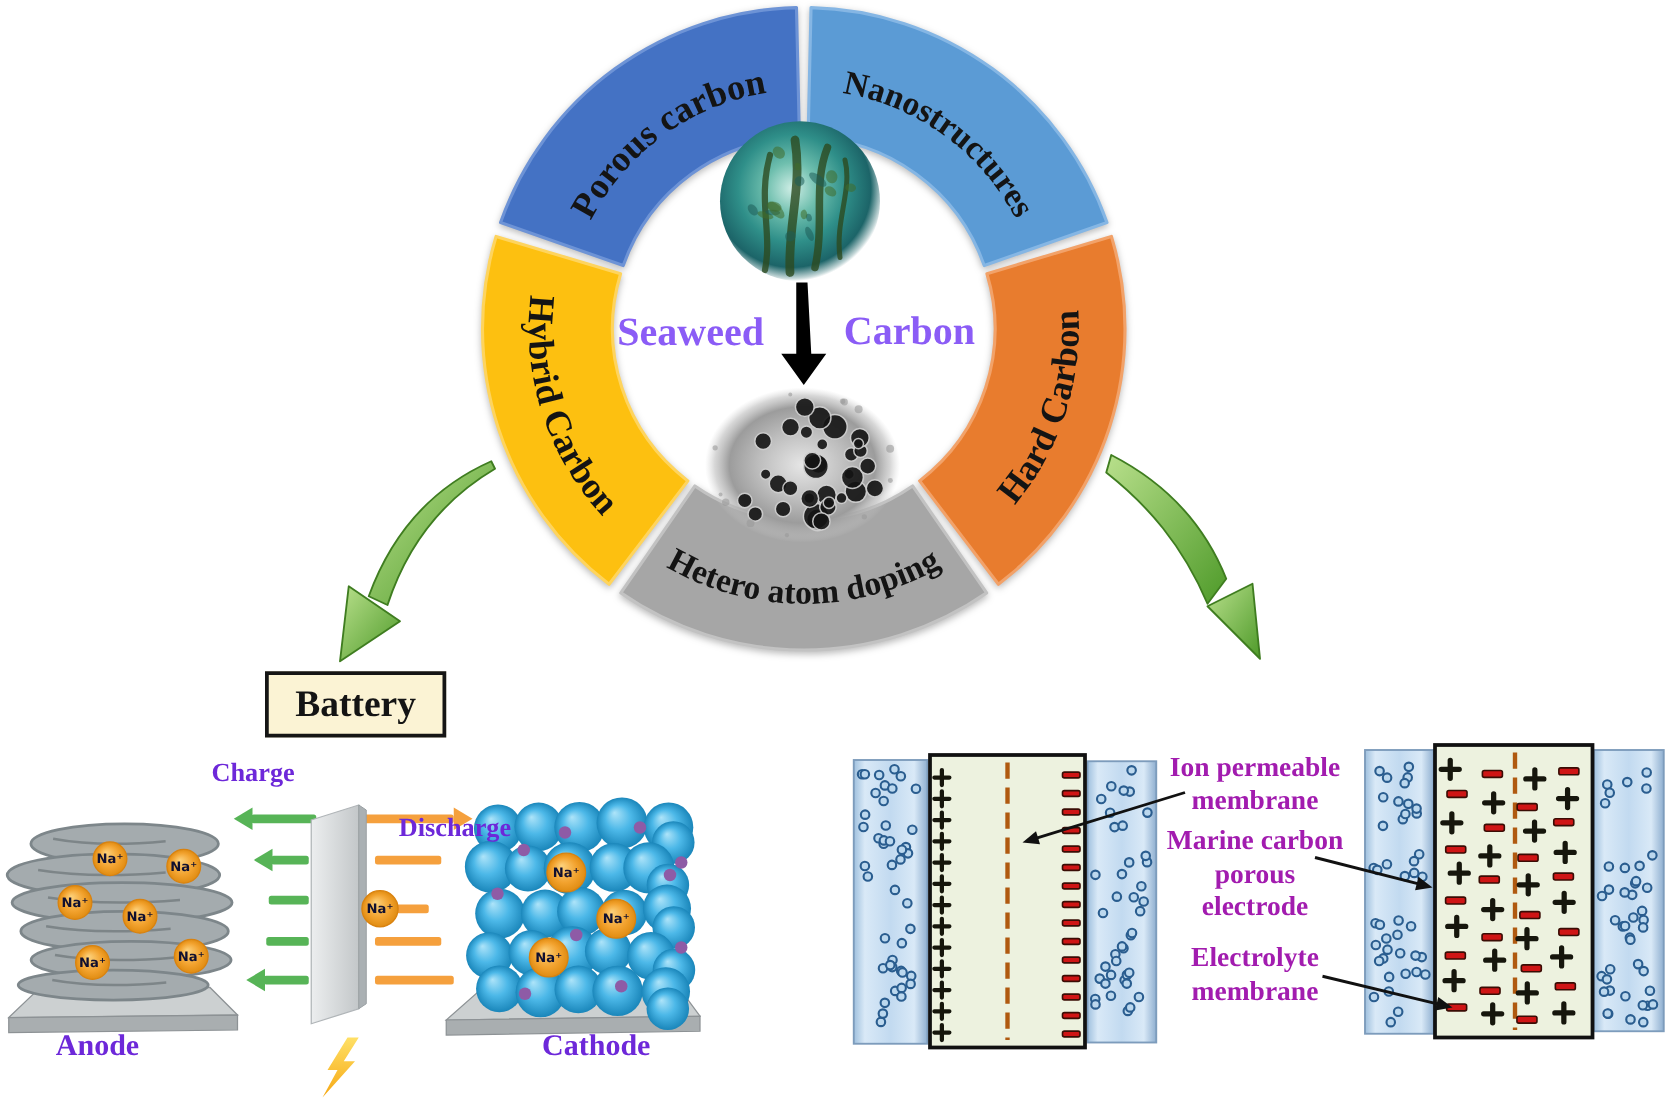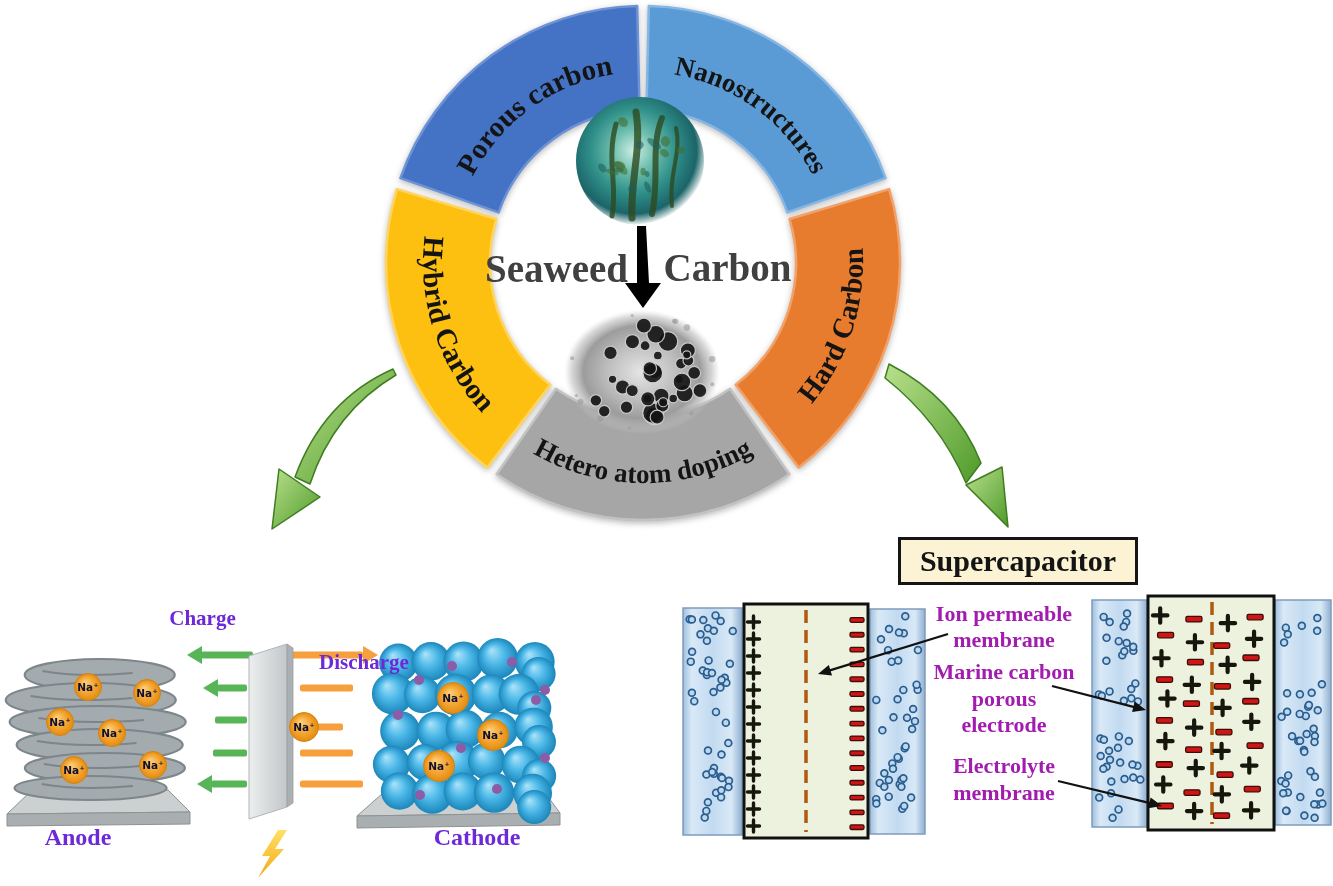--- a/index.html
+++ b/index.html
@@ -1,20 +1,20 @@
 <!DOCTYPE html>
 <html><head>
 <meta charset="utf-8">
 <style>
   html,body{margin:0;padding:0;background:#fff;}
   .scene{position:relative;width:1333px;height:886px;background:#fff;overflow:hidden;
          font-family:"Liberation Serif",serif;}
   #art{position:absolute;left:0;top:0;}
   .lbl{position:absolute;text-align:center;font-weight:bold;color:#6d28d9;line-height:1.15;}
-  .red{color:#404040;font-size:39px;}
+  .red{color:#8b5cf6;font-size:32px;}
   .appbox{position:absolute;background:#fbf3d4;border:3px solid #151515;display:flex;
           align-items:center;justify-content:center;font-weight:bold;font-size:30px;
           box-sizing:border-box;color:#141414;}
   .ann{position:absolute;width:152px;text-align:center;font-weight:bold;font-size:22px;color:#a21caf;}
   .small-cap{font-size:21px;}
   .elec{font-size:24px;}
 </style>
 </head>
 <body>
 
@@ -509,21 +509,21 @@
         <line x1="1052" y1="686" x2="1137.2797406043799" y2="707.7735507926076" stroke="#111" stroke-width="2.3"></line>
         <polygon points="1146,710 1132.04346191292,712.1130652199789 1134.764677610844,701.4549704031098" fill="#111"></polygon>
         <line x1="1058" y1="781" x2="1153.2492786267617" y2="803.8964612083562" stroke="#111" stroke-width="2.3"></line>
         <polygon points="1162,806 1148.074573199318,808.3092181401602 1150.6455650557714,797.6138920173133" fill="#111"></polygon>
       </g>
     </svg>
 
   <div class="lbl red" style="left:485px;top:247px;width:135px;">Seaweed</div>
   <div class="lbl red" style="left:660px;top:246px;width:135px;">Carbon</div>
 
-  <div class="appbox" style="left:898px;top:537px;width:240px;height:48px;">Supercapacitor</div>
+  <div class="appbox" style="left:212px;top:537px;width:145px;height:53px;">Battery</div>
 
   <div class="lbl small-cap" style="left:150px;top:606px;width:105px;">Charge</div>
   <div class="lbl small-cap" style="left:311px;top:606px;width:106px;margin-top:44px;">Discharge</div>
   <div class="lbl elec" style="left:28px;top:824px;width:100px;">Anode</div>
   <div class="lbl elec" style="left:427px;top:824px;width:100px;">Cathode</div>
 
   <div class="ann" style="left:928px;top:601px;">Ion permeable</div>
   <div class="ann" style="left:928px;top:627px;">membrane</div>
   <div class="ann" style="left:928px;top:659px;">Marine carbon</div>
   <div class="ann" style="left:928px;top:686px;">porous</div>

